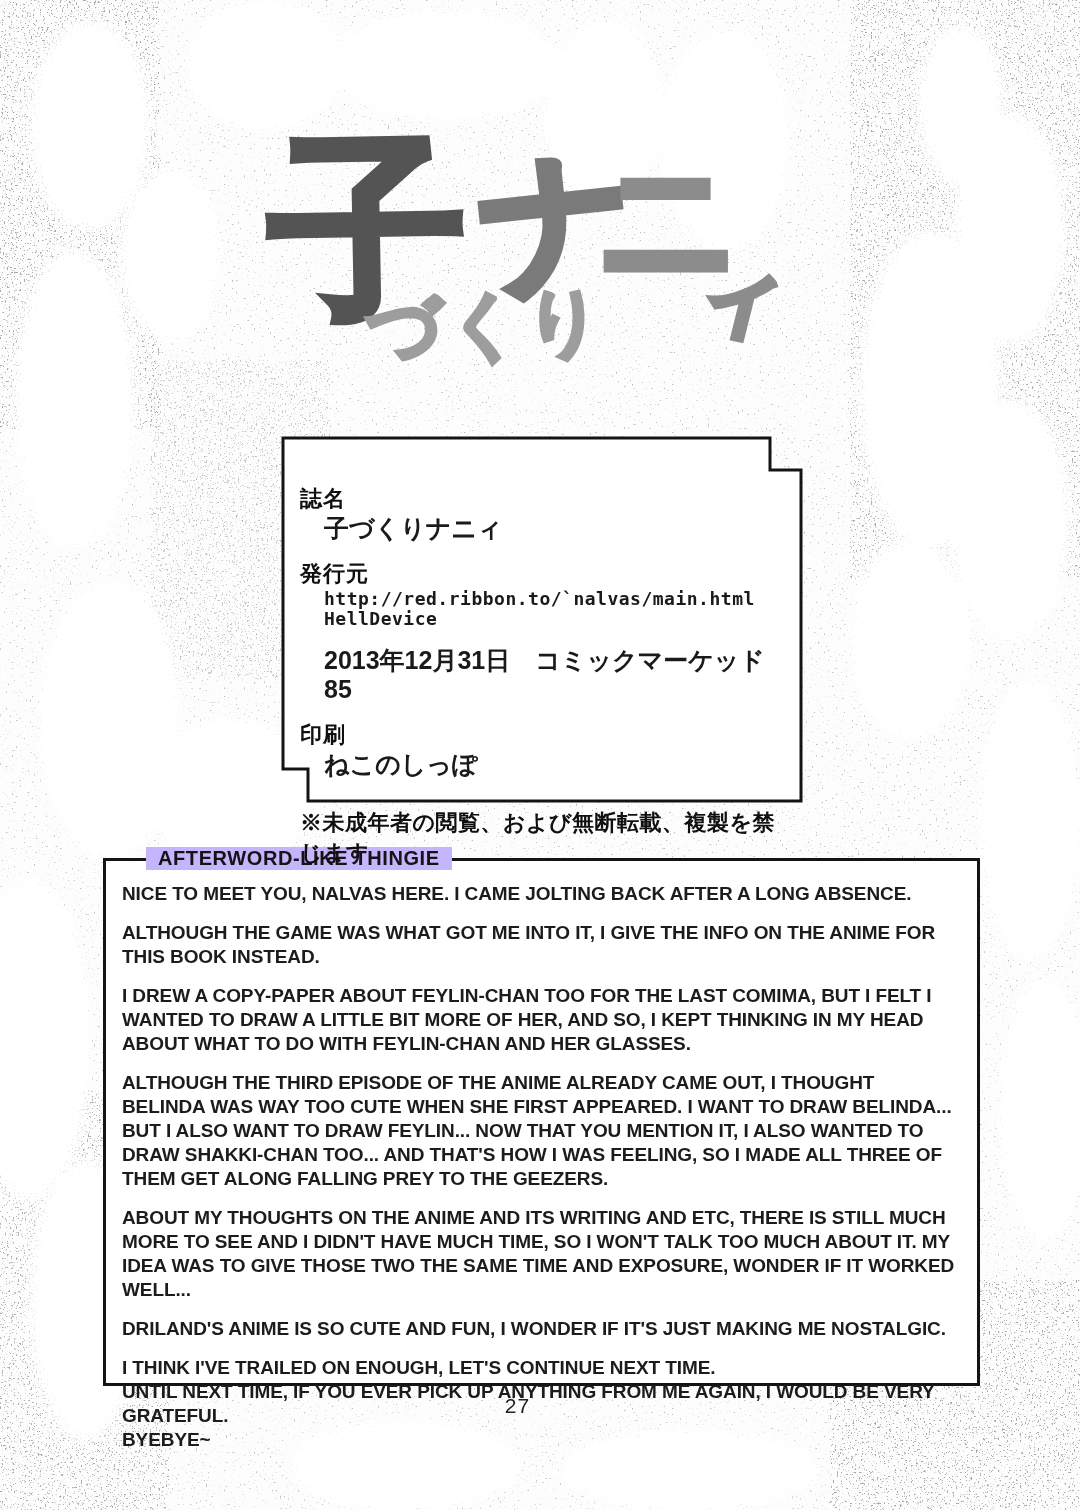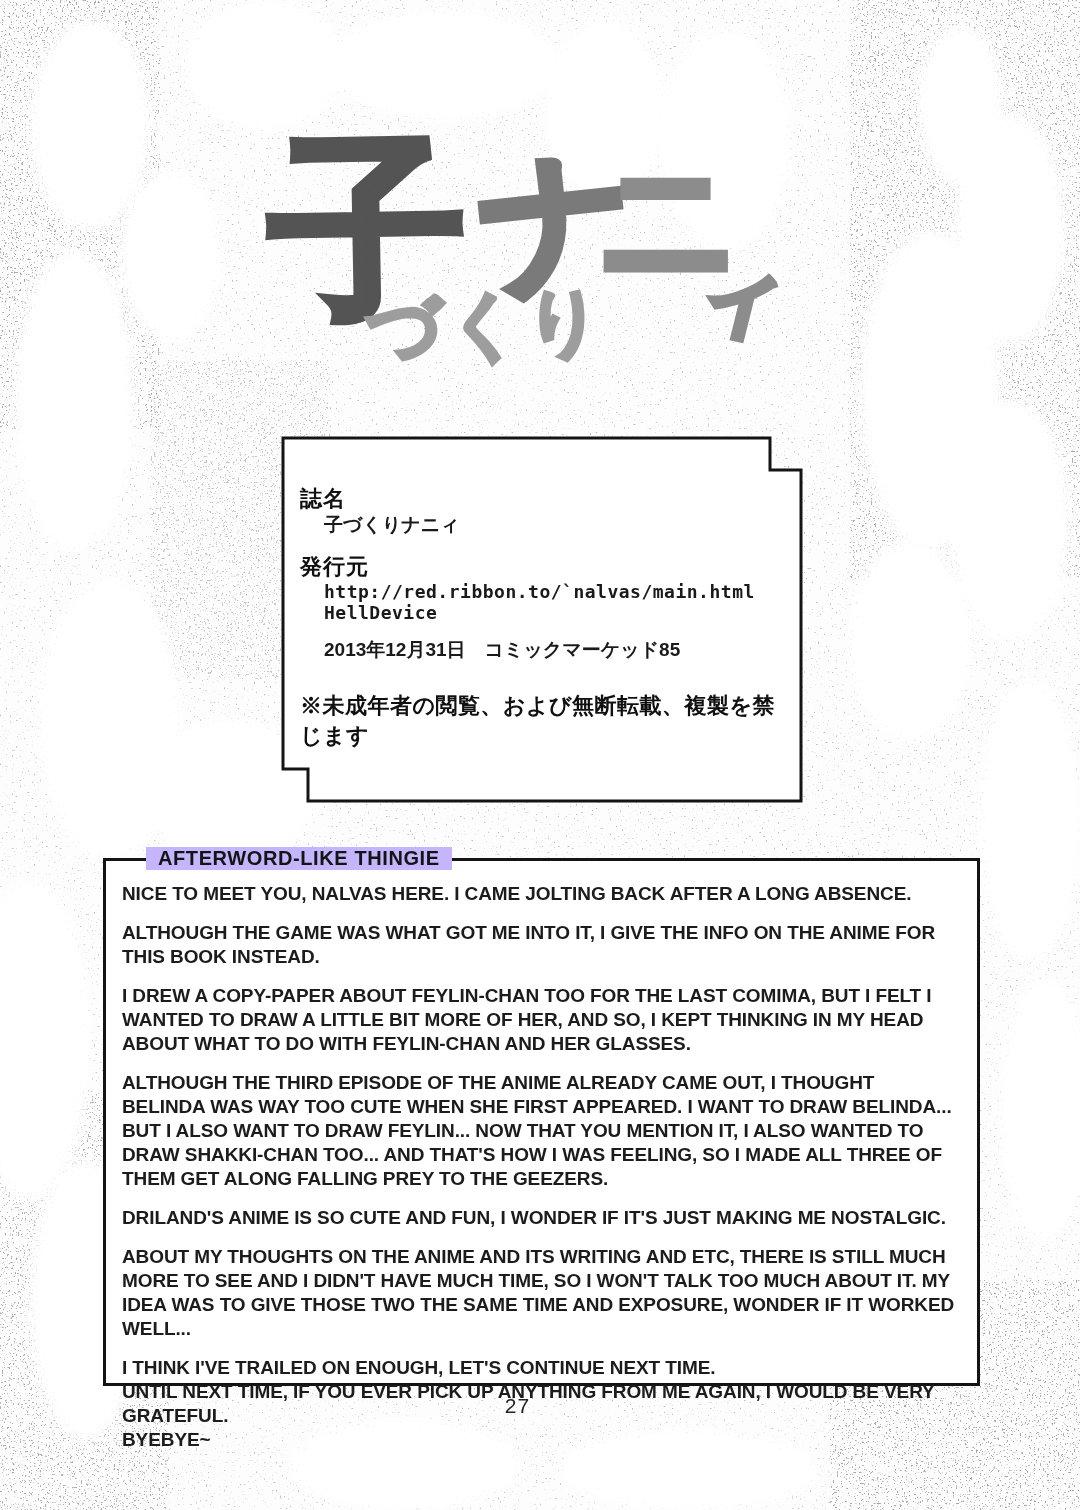--- a/index.html
+++ b/index.html
@@ -22,21 +22,21 @@
   .logo-zukuri { left:102px; top:152px; font-size:74px;  color:#9d9d9d; -webkit-text-stroke:4px #9d9d9d; letter-spacing:4px; transform:rotate(-2deg); }
   .logo-na     { left:216px; top:10px;  font-size:150px; color:#7a7a7a; -webkit-text-stroke:8px #7a7a7a; transform:rotate(-6deg); }
   .logo-ni     { left:332px; top:14px;  font-size:140px; color:#8c8c8c; -webkit-text-stroke:7px #8c8c8c; }
   .logo-i      { left:430px; top:116px; font-size:92px;  color:#8c8c8c; -webkit-text-stroke:5px #8c8c8c; transform:rotate(14deg); }
 
   
   .colophon-svg { position:absolute; left:280px; top:435px; z-index:2; }
   .colophon { position:absolute; left:300px; top:468px; width:485px; z-index:3; }
   .col-row { margin-bottom:13px;margin-top:16px; }
   .col-label { font-weight:bold; font-size:22px; color:#101010; letter-spacing:1px; }
-  .col-line  { padding-left:24px; font-size:19px; font-weight:bold; color:#1a1a1a; line-height:1.15; }
+  .col-line  { padding-left:24px; font-size:25px; font-weight:bold; color:#1a1a1a; line-height:1.15; }
   .col-line.mono { font-family:"DejaVu Sans Mono", monospace; font-size:18px; letter-spacing:0.5px; }
   .col-note { margin-top:30px; font-weight:bold; font-size:22px; color:#101010; letter-spacing:0.5px; }
 
   
   .afterword {
     position:absolute; left:103px; top:858px; width:877px; height:528px;
     border:3px solid #141414; background:#ffffff; box-sizing:border-box; z-index:2;
   }
   .aw-title {
     position:absolute; top:-14px; left:40px;
@@ -120,31 +120,35 @@
     <div class="col-line">子づくりナニィ</div>
   </div>
   <div class="col-row">
     <div class="col-label">発行元</div>
     <div class="col-line mono">http://red.ribbon.to/`nalvas/main.html</div>
     <div class="col-line mono">HellDevice</div>
   </div>
   <div class="col-row">
     <div class="col-line">2013年12月31日　コミックマーケッド85</div>
   </div>
+  <div class="col-row">
+    <div class="col-label">印刷</div>
+    <div class="col-line">ねこのしっぽ</div>
+  </div>
   <div class="col-note">※未成年者の閲覧、および無断転載、複製を禁じます</div>
 </div>
 
 <div class="afterword">
   <span class="aw-title">AFTERWORD-LIKE THINGIE</span>
   <div class="aw-body">
     <p>NICE TO MEET YOU, NALVAS HERE. I CAME JOLTING BACK AFTER A LONG ABSENCE.</p>
     <p>ALTHOUGH THE GAME WAS WHAT GOT ME INTO IT, I GIVE THE INFO ON THE ANIME FOR THIS BOOK INSTEAD.</p>
     <p>I DREW A COPY-PAPER ABOUT FEYLIN-CHAN TOO FOR THE LAST COMIMA, BUT I FELT I WANTED TO DRAW A LITTLE BIT MORE OF HER, AND SO, I KEPT THINKING IN MY HEAD ABOUT WHAT TO DO WITH FEYLIN-CHAN AND HER GLASSES.</p>
     <p>ALTHOUGH THE THIRD EPISODE OF THE ANIME ALREADY CAME OUT, I THOUGHT BELINDA WAS WAY TOO CUTE WHEN SHE FIRST APPEARED. I WANT TO DRAW BELINDA... BUT I ALSO WANT TO DRAW FEYLIN... NOW THAT YOU MENTION IT, I ALSO WANTED TO DRAW SHAKKI-CHAN TOO... AND THAT'S HOW I WAS FEELING, SO I MADE ALL THREE OF THEM GET ALONG FALLING PREY TO THE GEEZERS.</p>
+    <p>ABOUT MY THOUGHTS ON THE ANIME AND ITS WRITING AND ETC, THERE IS STILL MUCH MORE TO SEE AND I DIDN'T HAVE MUCH TIME, SO I WON'T TALK TOO MUCH ABOUT IT. MY IDEA WAS TO GIVE THOSE TWO THE SAME TIME AND EXPOSURE, WONDER IF IT WORKED WELL...</p>
     <p>DRILAND'S ANIME IS SO CUTE AND FUN, I WONDER IF IT'S JUST MAKING ME NOSTALGIC.</p>
-    <p>ABOUT MY THOUGHTS ON THE ANIME AND ITS WRITING AND ETC, THERE IS STILL MUCH MORE TO SEE AND I DIDN'T HAVE MUCH TIME, SO I WON'T TALK TOO MUCH ABOUT IT. MY IDEA WAS TO GIVE THOSE TWO THE SAME TIME AND EXPOSURE, WONDER IF IT WORKED WELL...</p>
     <p>I THINK I'VE TRAILED ON ENOUGH, LET'S CONTINUE NEXT TIME.
 UNTIL NEXT TIME, IF YOU EVER PICK UP ANYTHING FROM ME AGAIN, I WOULD BE VERY GRATEFUL.
 BYEBYE~</p>
   </div>
 </div>
 
 <div class="page-number">27</div>
 
 </body></html>

